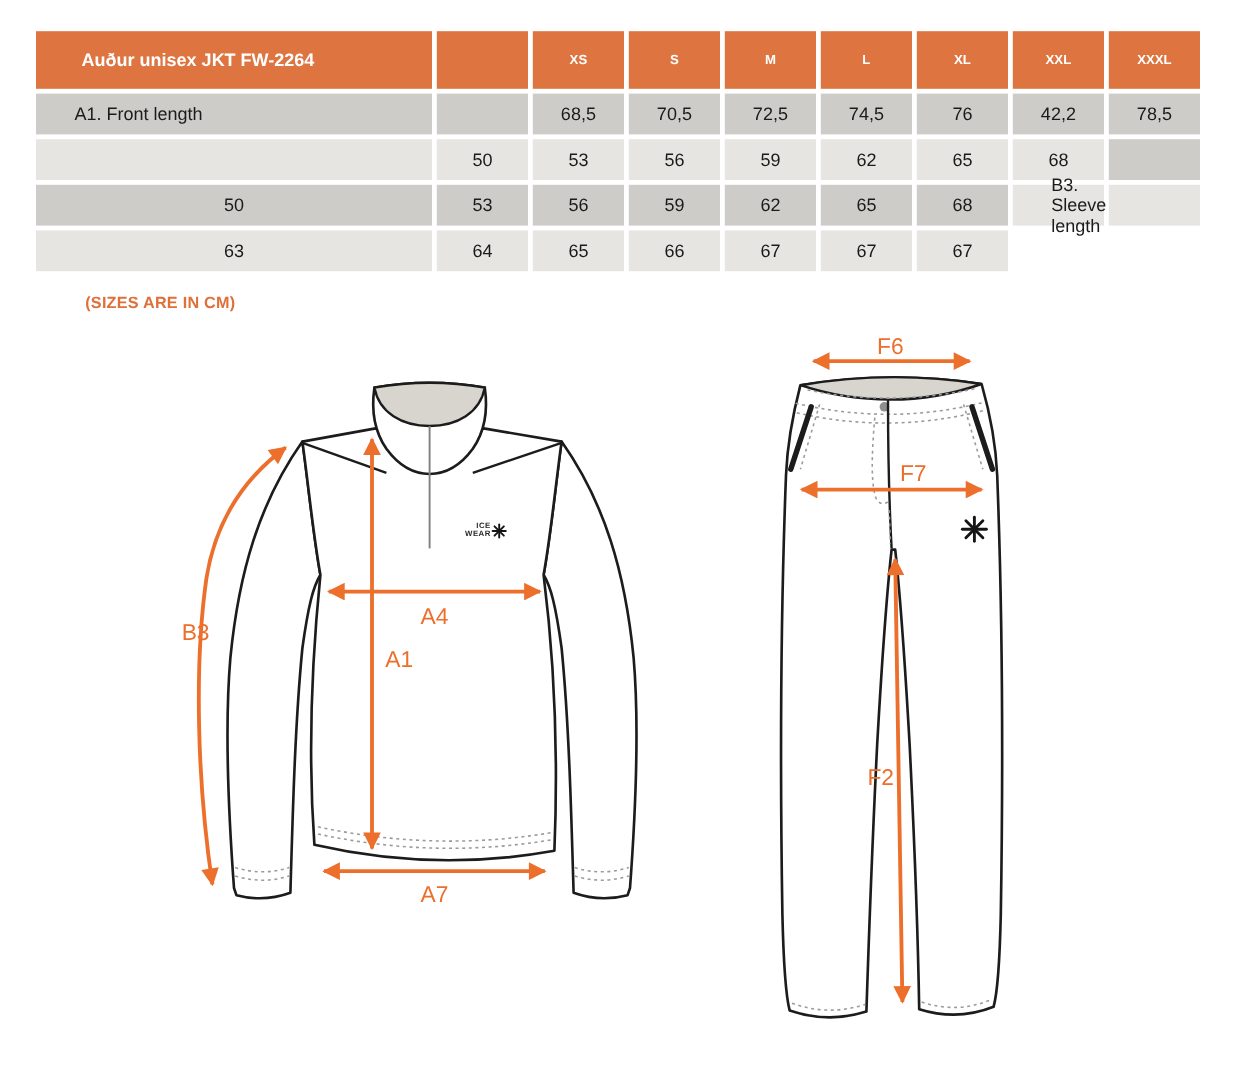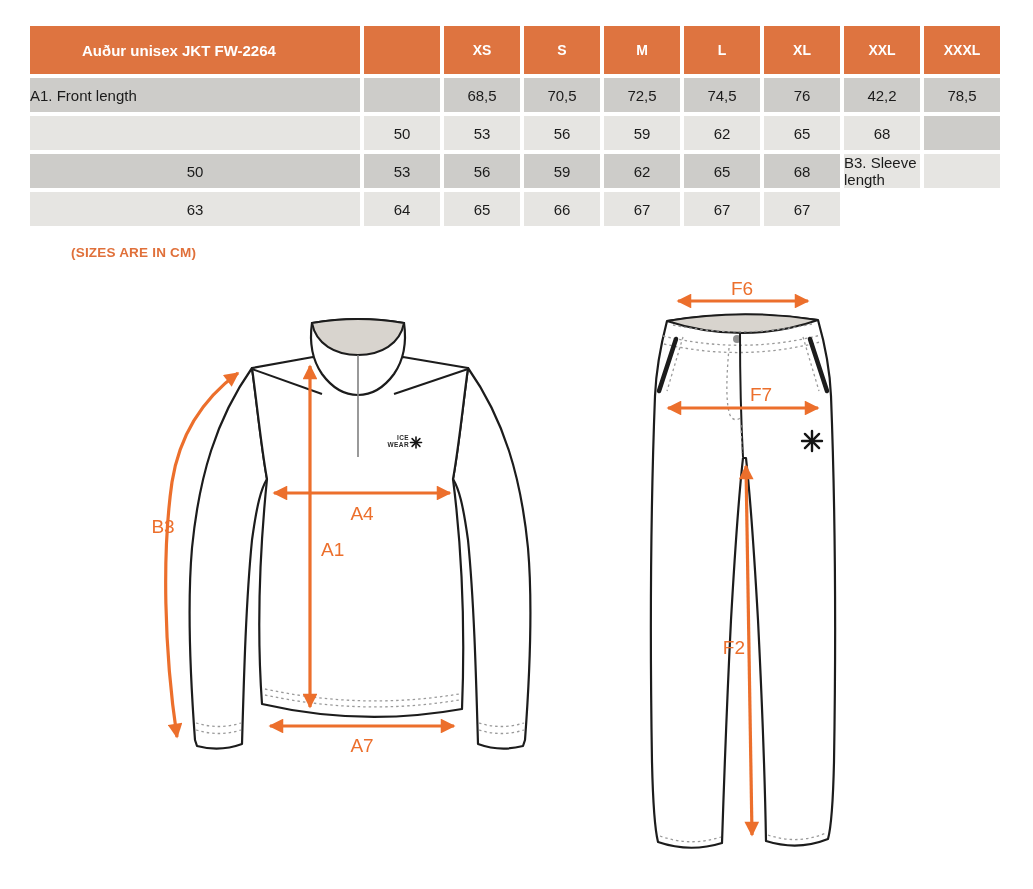--- a/index.html
+++ b/index.html
@@ -4,24 +4,24 @@
 <style>
   html,body{margin:0;padding:0;background:#ffffff;}
   .page{position:relative;width:1033px;height:889px;background:#fff;overflow:hidden;
         font-family:"Liberation Sans","DejaVu Sans",sans-serif;}
   
   .size-table{position:absolute;left:30px;top:26px;display:grid;
     grid-template-columns:330px 76px repeat(7,76px);
     column-gap:4px;row-gap:4px;}
   .cell{display:flex;align-items:center;justify-content:center;
         font-size:15px;color:#1b1b1b;}
-  .hcell{height:48px;background:#DE7440;color:#ffffff;font-weight:bold;font-size:14px;}
-  .title-cell{justify-content:flex-start;padding-left:52px;font-size:15px;box-sizing:border-box;}
+  .hcell{height:48px;background:#DE7440;color:#ffffff;font-weight:bold;font-size:11px;}
+  .title-cell{justify-content:flex-start;padding-left:38px;font-size:15px;box-sizing:border-box;}
   .dcell{height:34px;}
-  .label-cell{justify-content:flex-start;box-sizing:border-box;}
+  .label-cell{justify-content:flex-start;padding-left:32px;box-sizing:border-box;}
   .row-dark{background:#CDCCC9;}
   .row-light{background:#E6E5E2;}
   
   .cm-note{position:absolute;left:71px;top:245px;color:#E0703A;
            font-size:13.5px;font-weight:bold;letter-spacing:.2px;}
   
   .drawings{position:absolute;left:0;top:260px;}
   .outline{fill:#ffffff;stroke:#1c1c1c;stroke-width:2.2;stroke-linejoin:round;}
   .seam{fill:none;stroke:#1c1c1c;stroke-width:2;}
   .stitch{fill:none;stroke:#9a9a9a;stroke-width:1.3;stroke-dasharray:2.5 3;}

